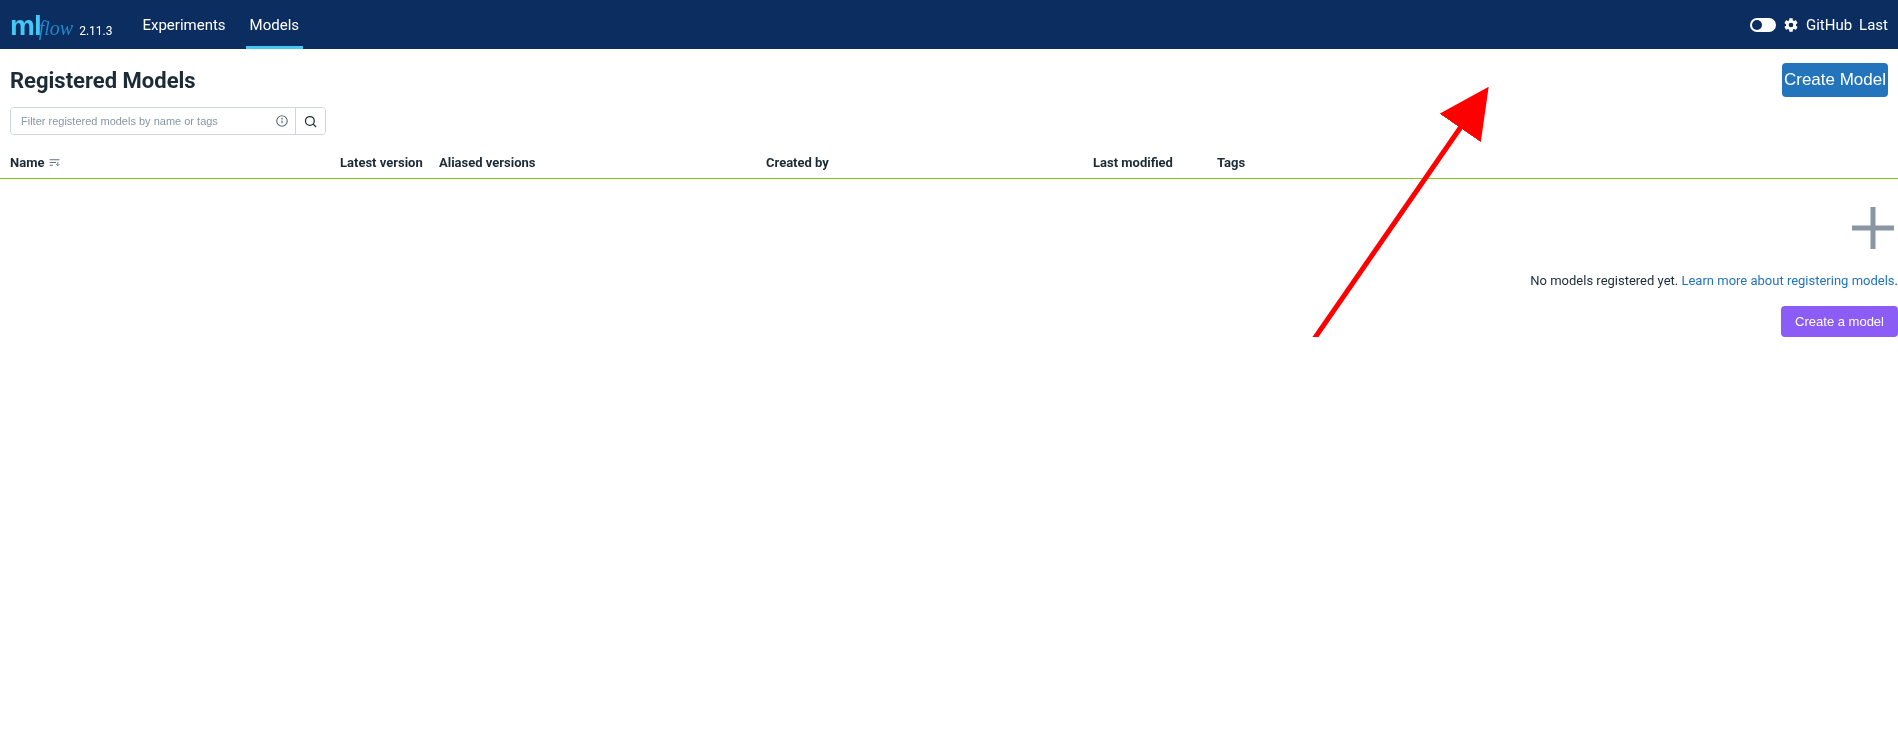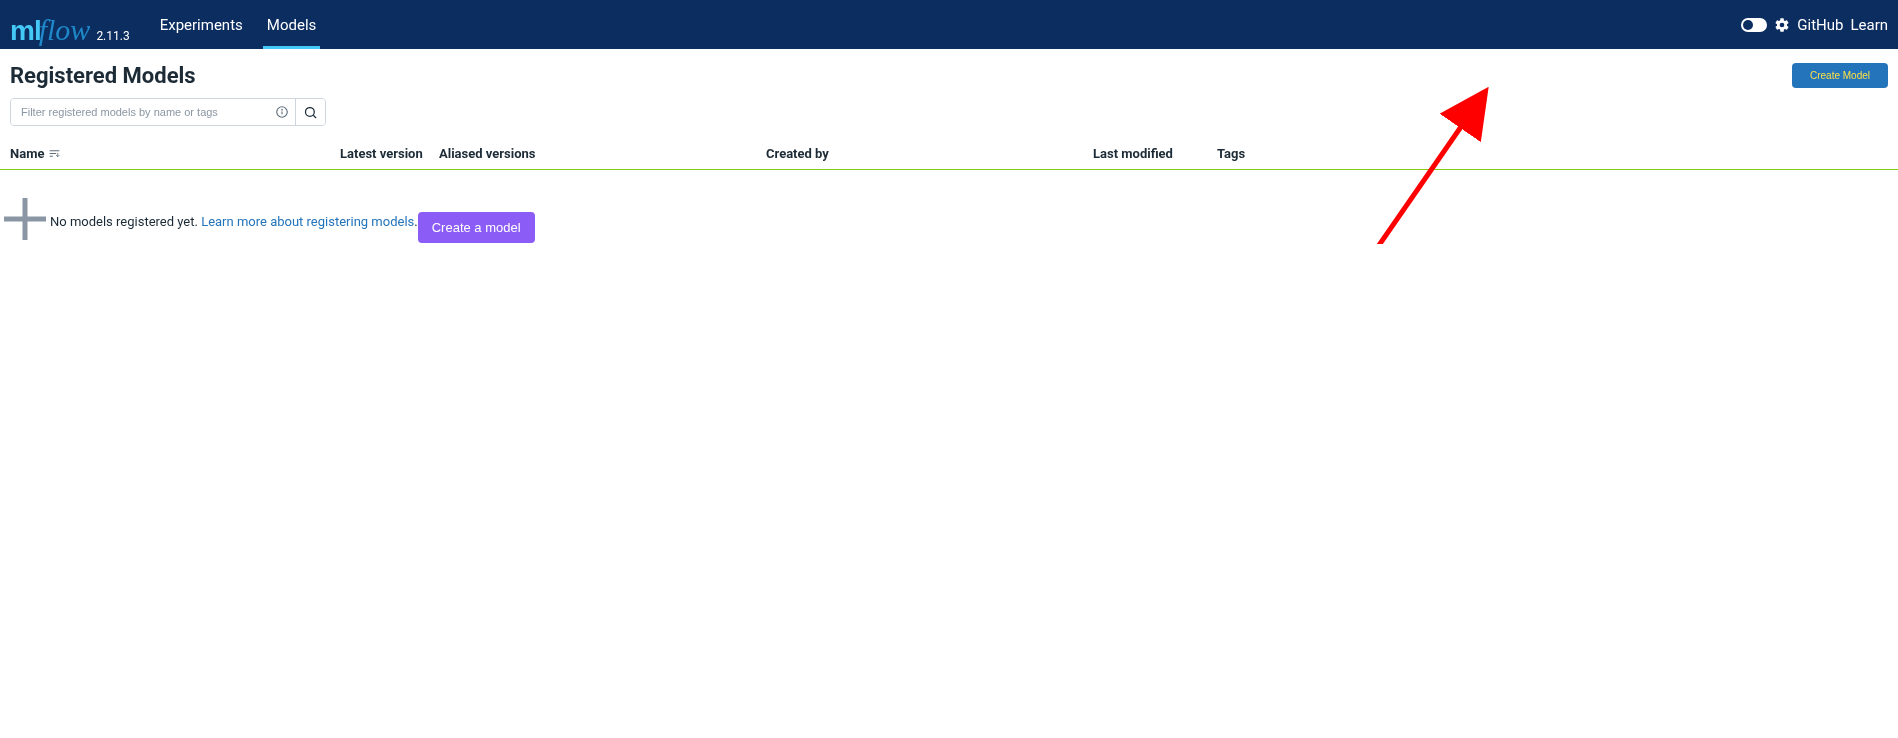--- a/index.html
+++ b/index.html
@@ -35,21 +35,21 @@
     .logo-ml {
       font-family: Arial, sans-serif;
       font-size: 28px;
       font-weight: 700;
       color: #44c8f5;
       letter-spacing: -1px;
     }
     .logo-flow {
       font-family: "Brush Script MT", cursive;
       font-style: italic;
-      font-size: 30px;
+      font-size: 20px;
       color: #1e88c9;
       margin-left: -2px;
       margin-top: 10px;
     }
     .logo-version {
       color: #fff;
       font-size: 12px;
       margin-left: 6px;
       align-self: flex-end;
       padding-bottom: 4px;
@@ -117,24 +117,24 @@
       align-items: center;
       padding: 14px 10px 10px 10px;
     }
     .page-title {
       font-size: 22px;
       font-weight: 700;
       color: #1c2b36;
     }
     .btn-primary {
       background: #2374bb;
-      color: #fde047;
+      color: #ffffff;
       border: none;
-      padding: 7px 18px;
-      font-size: 10px;
+      padding: 7px 2px;
+      font-size: 17px;
       border-radius: 4px;
       cursor: pointer;
     }
     .filter-row {
       padding: 0 10px 12px 10px;
       display: flex;
     }
     .filter-group {
       display: flex;
       border: 1px solid #cdd5df;
@@ -196,22 +196,22 @@
     .col-modified { width: 124px; }
     .col-tags { flex: 1; }
     .sort-icon {
       width: 13px;
       height: 13px;
       stroke: #5f6f7d;
       fill: #5f6f7d;
     }
     .empty-state {
       display: flex;
-      flex-direction: row;
-      align-items: flex-start;
+      flex-direction: column;
+      align-items: flex-end;
       padding-top: 24px;
     }
     .plus-icon {
       width: 50px;
       height: 50px;
     }
     .plus-icon line {
       stroke: #8a96a3;
       stroke-width: 5;
     }
@@ -260,21 +260,21 @@
       </div>
     </div>
     <div class="header-right">
       <div class="toggle-switch">
         <div class="toggle-knob"></div>
       </div>
       <svg class="gear-icon" viewBox="0 0 24 24">
         <path d="M12 15.5A3.5 3.5 0 0 1 8.5 12 3.5 3.5 0 0 1 12 8.5a3.5 3.5 0 0 1 3.5 3.5 3.5 3.5 0 0 1-3.5 3.5m7.43-2.53c.04-.32.07-.64.07-.97 0-.33-.03-.66-.07-1l2.11-1.63c.19-.15.24-.42.12-.64l-2-3.46c-.12-.22-.39-.31-.61-.22l-2.49 1c-.52-.39-1.06-.73-1.69-.98l-.37-2.65A.506.506 0 0 0 14 2h-4c-.25 0-.46.18-.5.42l-.37 2.65c-.63.25-1.17.59-1.69.98l-2.49-1c-.22-.09-.49 0-.61.22l-2 3.46c-.13.22-.07.49.12.64L4.57 11c-.04.34-.07.67-.07 1 0 .33.03.65.07.97l-2.11 1.66c-.19.15-.25.42-.12.64l2 3.46c.12.22.39.3.61.22l2.49-1.01c.52.4 1.06.74 1.69.99l.37 2.65c.04.24.25.42.5.42h4c.25 0 .46-.18.5-.42l.37-2.65c.63-.26 1.17-.59 1.69-.99l2.49 1.01c.22.08.49 0 .61-.22l2-3.46c.12-.22.07-.49-.12-.64l-2.11-1.66Z"></path>
       </svg>
       <span class="header-link">GitHub</span>
-      <span class="header-link">Learn</span>
+      <span class="header-link">Last</span>
     </div>
   </div>
 
   <div class="page-header">
     <h1 class="page-title">Registered Models</h1>
     <button class="btn-primary">Create Model</button>
   </div>
 
   <div class="filter-row">
     <div class="filter-group">

